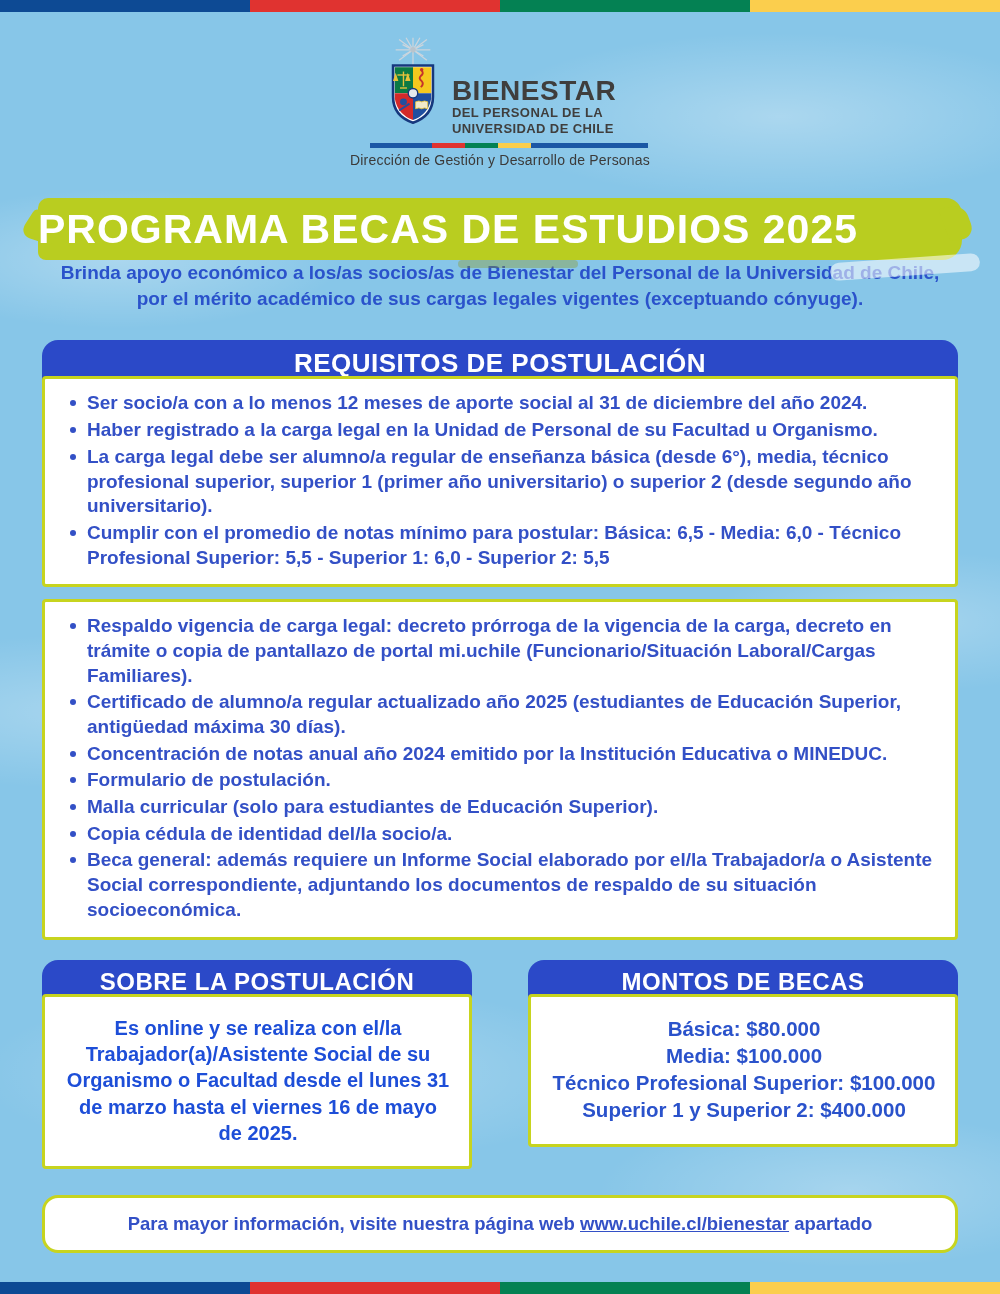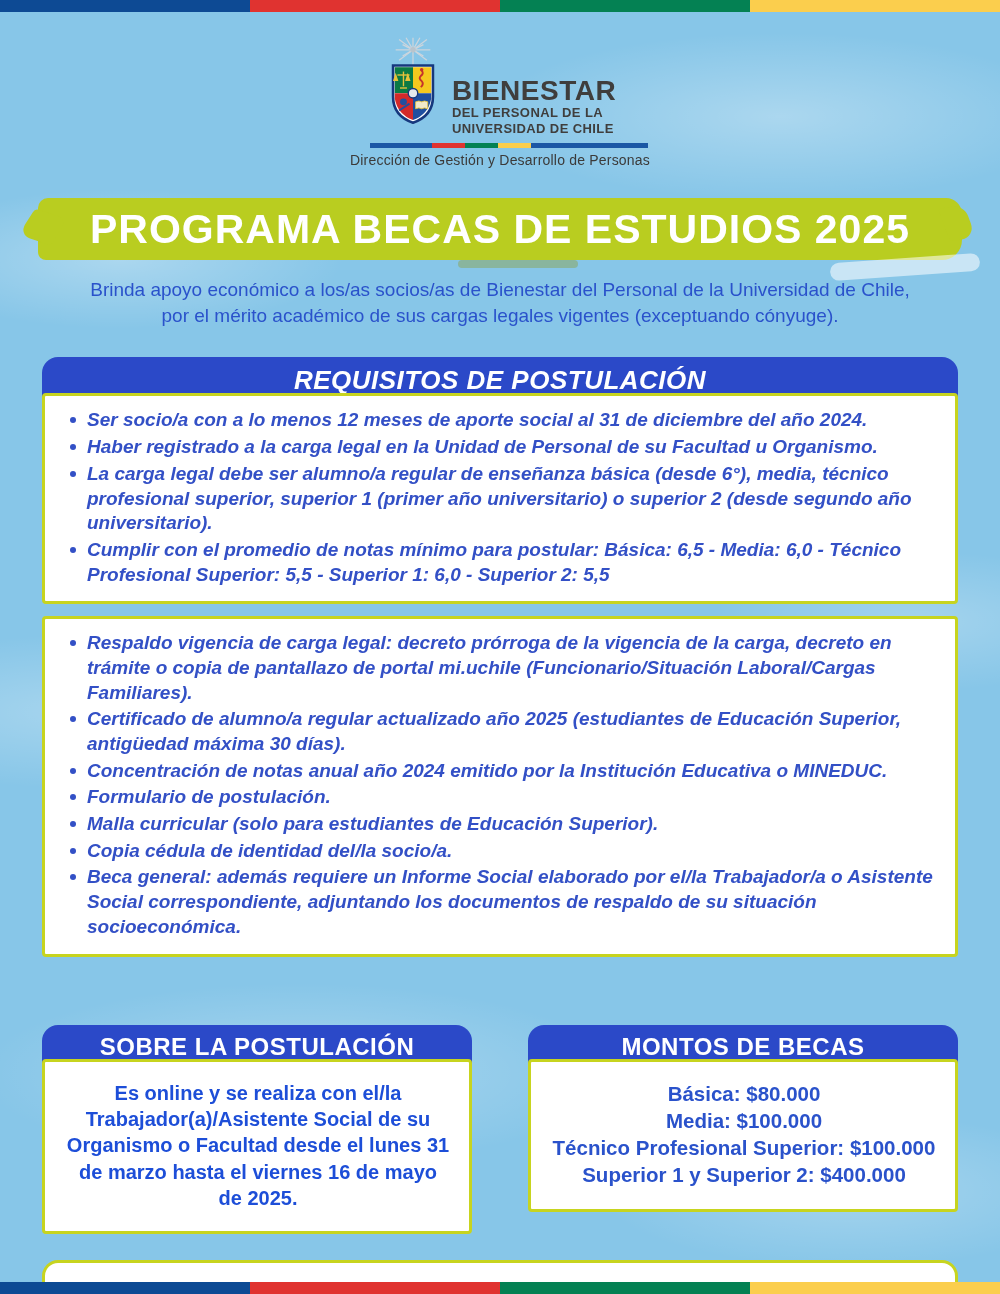--- a/index.html
+++ b/index.html
@@ -39,21 +39,21 @@
   .logo-bar .b2 { width:33px;  background:#e03330; }
   .logo-bar .b3 { width:33px;  background:#048153; }
   .logo-bar .b4 { width:33px;  background:#fbce4d; }
   .logo-bar .b5 { flex:1;      background:#1b57a5; }
   .logo-dept { margin-top:4px; font-size:14px; color:#3b3a39; letter-spacing:.2px; }
 
   
   .hero-brush {
     position:relative; width:924px; height:62px; margin:30px auto 0;
     background:#b9cd20; border-radius:10px 16px 20px 8px;
-    display:flex; align-items:center; justify-content:center;
+    display:flex; align-items:center; 
   }
   .hero-brush::before { 
     content:""; position:absolute; left:-12px; top:14px; width:34px; height:30px;
     background:#b9cd20; transform:rotate(18deg) skewX(-14deg); border-radius:4px 10px 2px 12px;
   }
   .hero-brush::after { 
     content:""; position:absolute; right:-8px; top:8px; width:26px; height:34px;
     background:#b9cd20; transform:rotate(-10deg) skewX(10deg); border-radius:2px 12px 14px 4px;
   }
   .brush-smudge {
@@ -63,24 +63,24 @@
   .brush-smudge2 {
     position:absolute; left:420px; bottom:-8px; width:120px; height:8px;
     background:rgba(140,150,20,.35); border-radius:6px;
   }
   .hero-title {
     position:relative; z-index:2; color:#ffffff; font-size:41px; font-weight:800;
     letter-spacing:1px; white-space:nowrap;
   }
 
   
-  .intro { margin-top:17px; text-align:center; color:#2a52cb; font-size:19px; font-weight:400; line-height:1.38; }
-
-  
-  .box { width:916px; margin:16px auto;font-style:italic; }
+  .intro { text-align:center; color:#2a52cb; font-size:19px; font-weight:700; line-height:1.38; }
+
+  
+  .box { width:916px; margin:16px auto; }
   .box-header {
     position:relative; z-index:1; background:#2b49c8; border-radius:16px 16px 0 0;
     height:46px; display:flex; align-items:center; justify-content:center;
   }
   .box-header-title { color:#fff; font-size:26px; font-weight:800; letter-spacing:.5px; }
   .box-body {
     position:relative; z-index:2; background:#ffffff; border:3px solid #c7d41f;
     border-radius:4px; margin-top:-10px; padding:10px 14px 12px 16px;
   }
   .box-mt1 { margin-top:28px; }
@@ -92,21 +92,21 @@
     line-height:1.3; margin:2px 0; font-weight:600;
   }
   ul.blist li::before {
     content:""; position:absolute; left:9px; top:9px; width:6px; height:6px;
     border-radius:50%; background:#3350c6;
   }
   ul.blist li b { font-weight:800; }
 
   
   .columns { width:916px; margin:20px auto 0; display:flex; gap:56px; }
-  .col-box { flex:1;margin-top:48px; }
+  .col-box { flex:1; }
   .col-box .box-header { height:44px; }
   .col-box .box-header-title { font-size:24px; }
   .col-body-text {
     text-align:center; color:#1d4ed8; font-size:20px; font-weight:600; line-height:1.32;
     padding:8px 4px;
   }
   .montos-line { text-align:center; color:#2a52cb; font-size:20.5px; font-weight:600; line-height:1.33; }
   .montos-wrap { padding:8px 0; }
 
   

